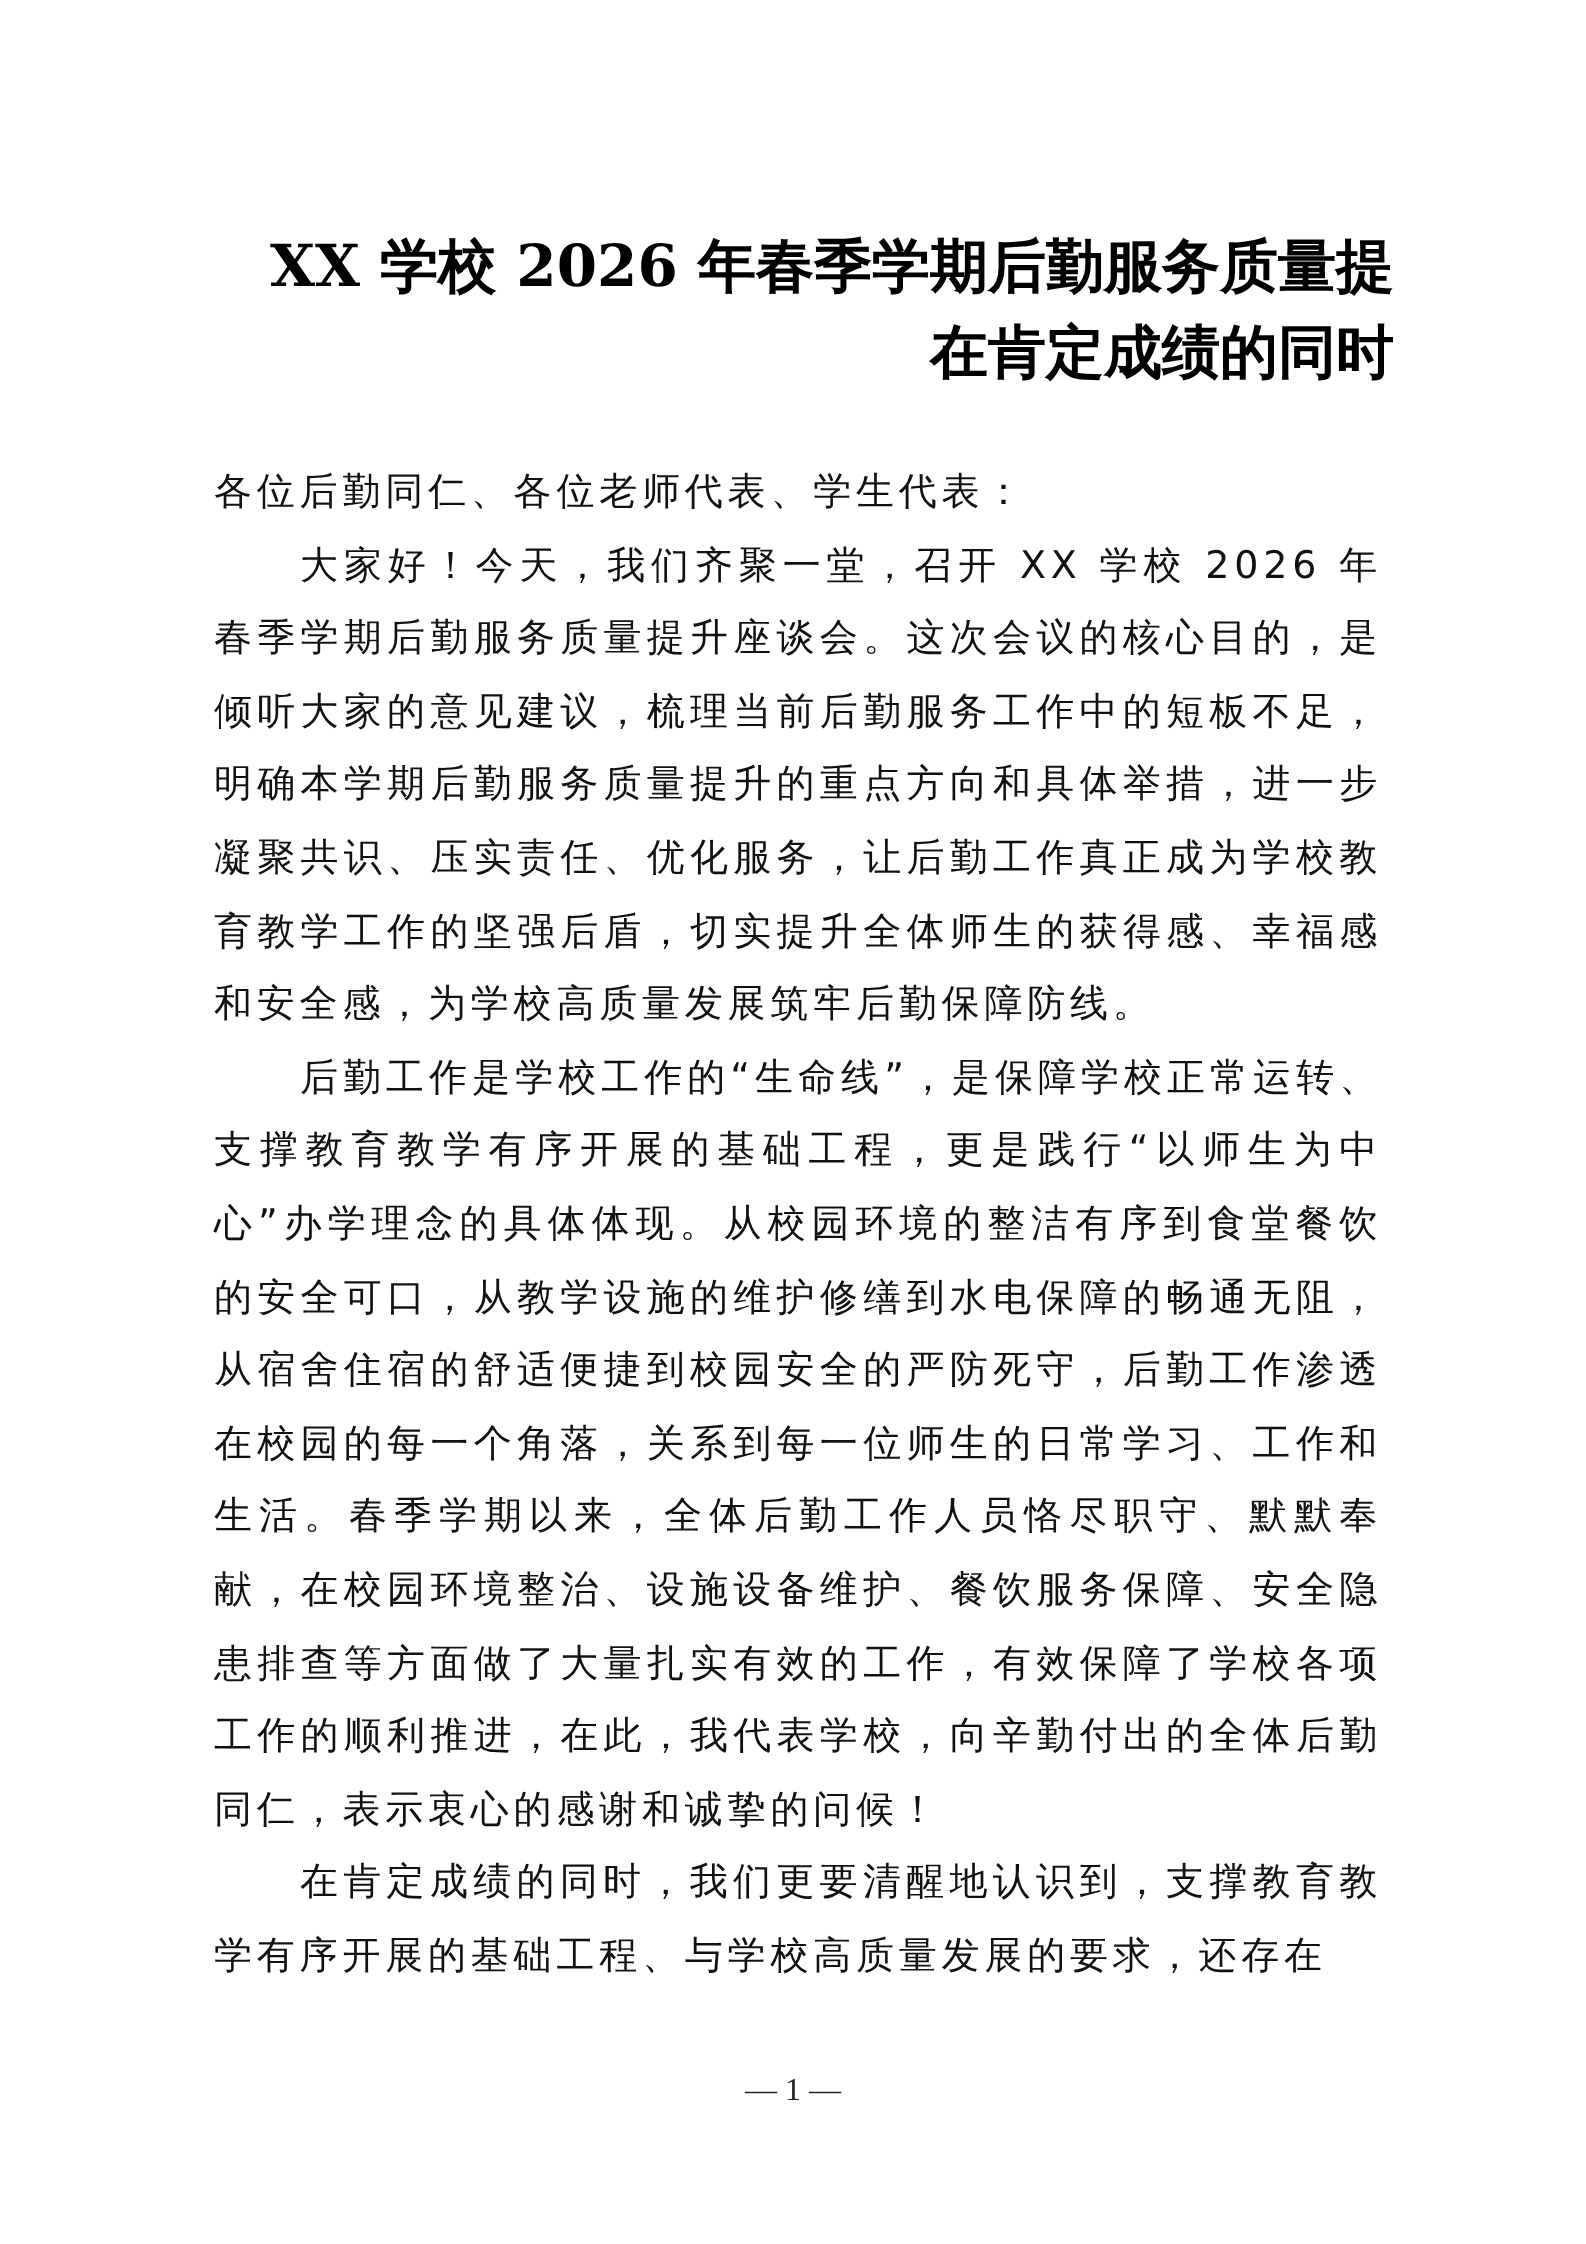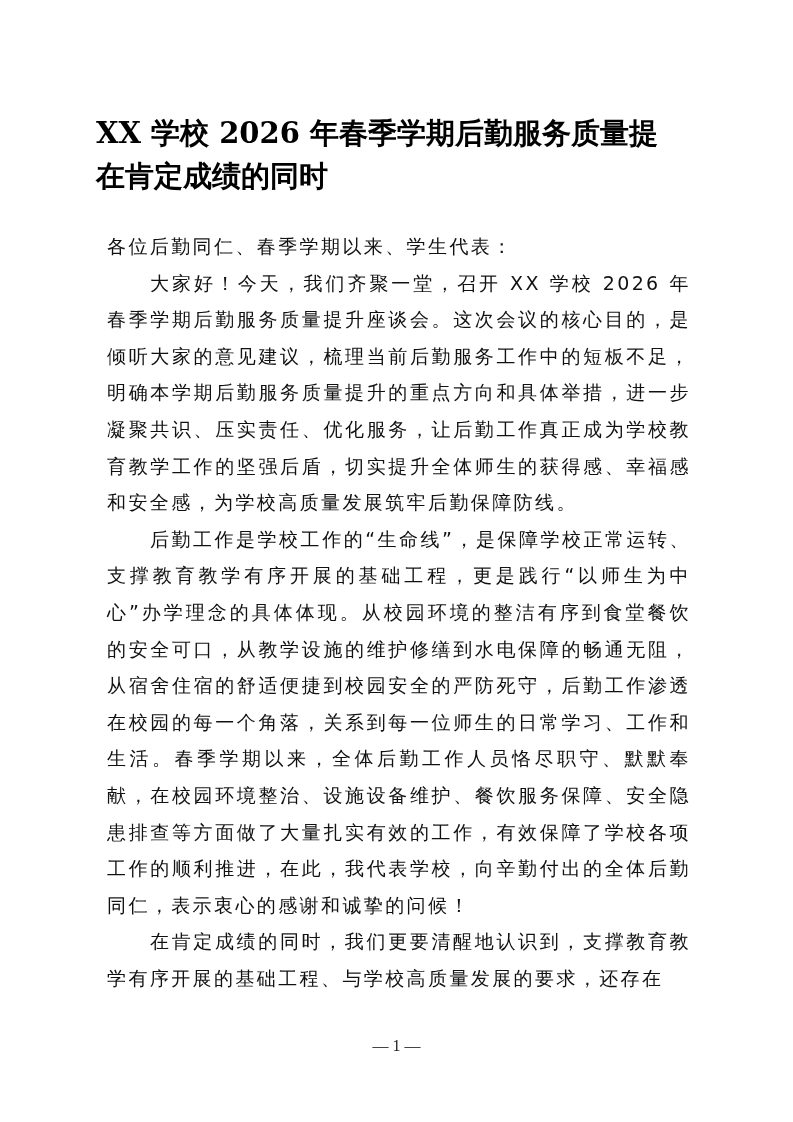--- a/index.html
+++ b/index.html
@@ -1,20 +1,20 @@
 <!DOCTYPE html>
 <html><head>
 <meta charset="utf-8">
 <style>
   html, body { margin: 0; padding: 0; background: #ffffff; }
   body { width: 793px; height: 1122px; position: relative; overflow: hidden; }
   .page { position: absolute; left: 0; top: 0; width: 793px; height: 1122px; background: #fff; }
   .title {
     position: absolute; left: 96px; top: 112px; width: 601px;
-    text-align: left;
+    text-align: right;
     font-family: "DejaVu Serif", "Liberation Serif", serif;
     font-weight: bold; font-size: 29px; line-height: 43px; color: #000;
     margin: 0;
   }
   .body {
     position: absolute; left: 107px; top: 228px; width: 584px;
     font-family: "DejaVu Sans", "Liberation Serif", sans-serif;
     font-size: 19px; line-height: 36.6px; color: #111;
     letter-spacing: 2.4px;
     text-align: justify;
@@ -29,20 +29,20 @@
 </head>
 <body>
 
 <div class="page">
   <h1 class="title">
     <span>XX 学校 2026 年春季学期后勤服务质量提</span><br>
     <span>在肯定成绩的同时</span>
   </h1>
 
   <div class="body">
-    <p>各位后勤同仁、春季学期以来、学生代表：</p>
+    <p>各位后勤同仁、各位老师代表、学生代表：</p>
     <p class="indent">大家好！今天，我们齐聚一堂，召开 XX 学校 2026 年春季学期后勤服务质量提升座谈会。这次会议的核心目的，是倾听大家的意见建议，梳理当前后勤服务工作中的短板不足，明确本学期后勤服务质量提升的重点方向和具体举措，进一步凝聚共识、压实责任、优化服务，让后勤工作真正成为学校教育教学工作的坚强后盾，切实提升全体师生的获得感、幸福感和安全感，为学校高质量发展筑牢后勤保障防线。</p>
     <p class="indent">后勤工作是学校工作的“生命线”，是保障学校正常运转、支撑教育教学有序开展的基础工程，更是践行“以师生为中心”办学理念的具体体现。从校园环境的整洁有序到食堂餐饮的安全可口，从教学设施的维护修缮到水电保障的畅通无阻，从宿舍住宿的舒适便捷到校园安全的严防死守，后勤工作渗透在校园的每一个角落，关系到每一位师生的日常学习、工作和生活。春季学期以来，全体后勤工作人员恪尽职守、默默奉献，在校园环境整治、设施设备维护、餐饮服务保障、安全隐患排查等方面做了大量扎实有效的工作，有效保障了学校各项工作的顺利推进，在此，我代表学校，向辛勤付出的全体后勤同仁，表示衷心的感谢和诚挚的问候！</p>
     <p class="indent">在肯定成绩的同时，我们更要清醒地认识到，支撑教育教学有序开展的基础工程、与学校高质量发展的要求，还存在</p>
   </div>
 
   <div class="footer">— 1 —</div>
 </div>
 
 </body></html>

